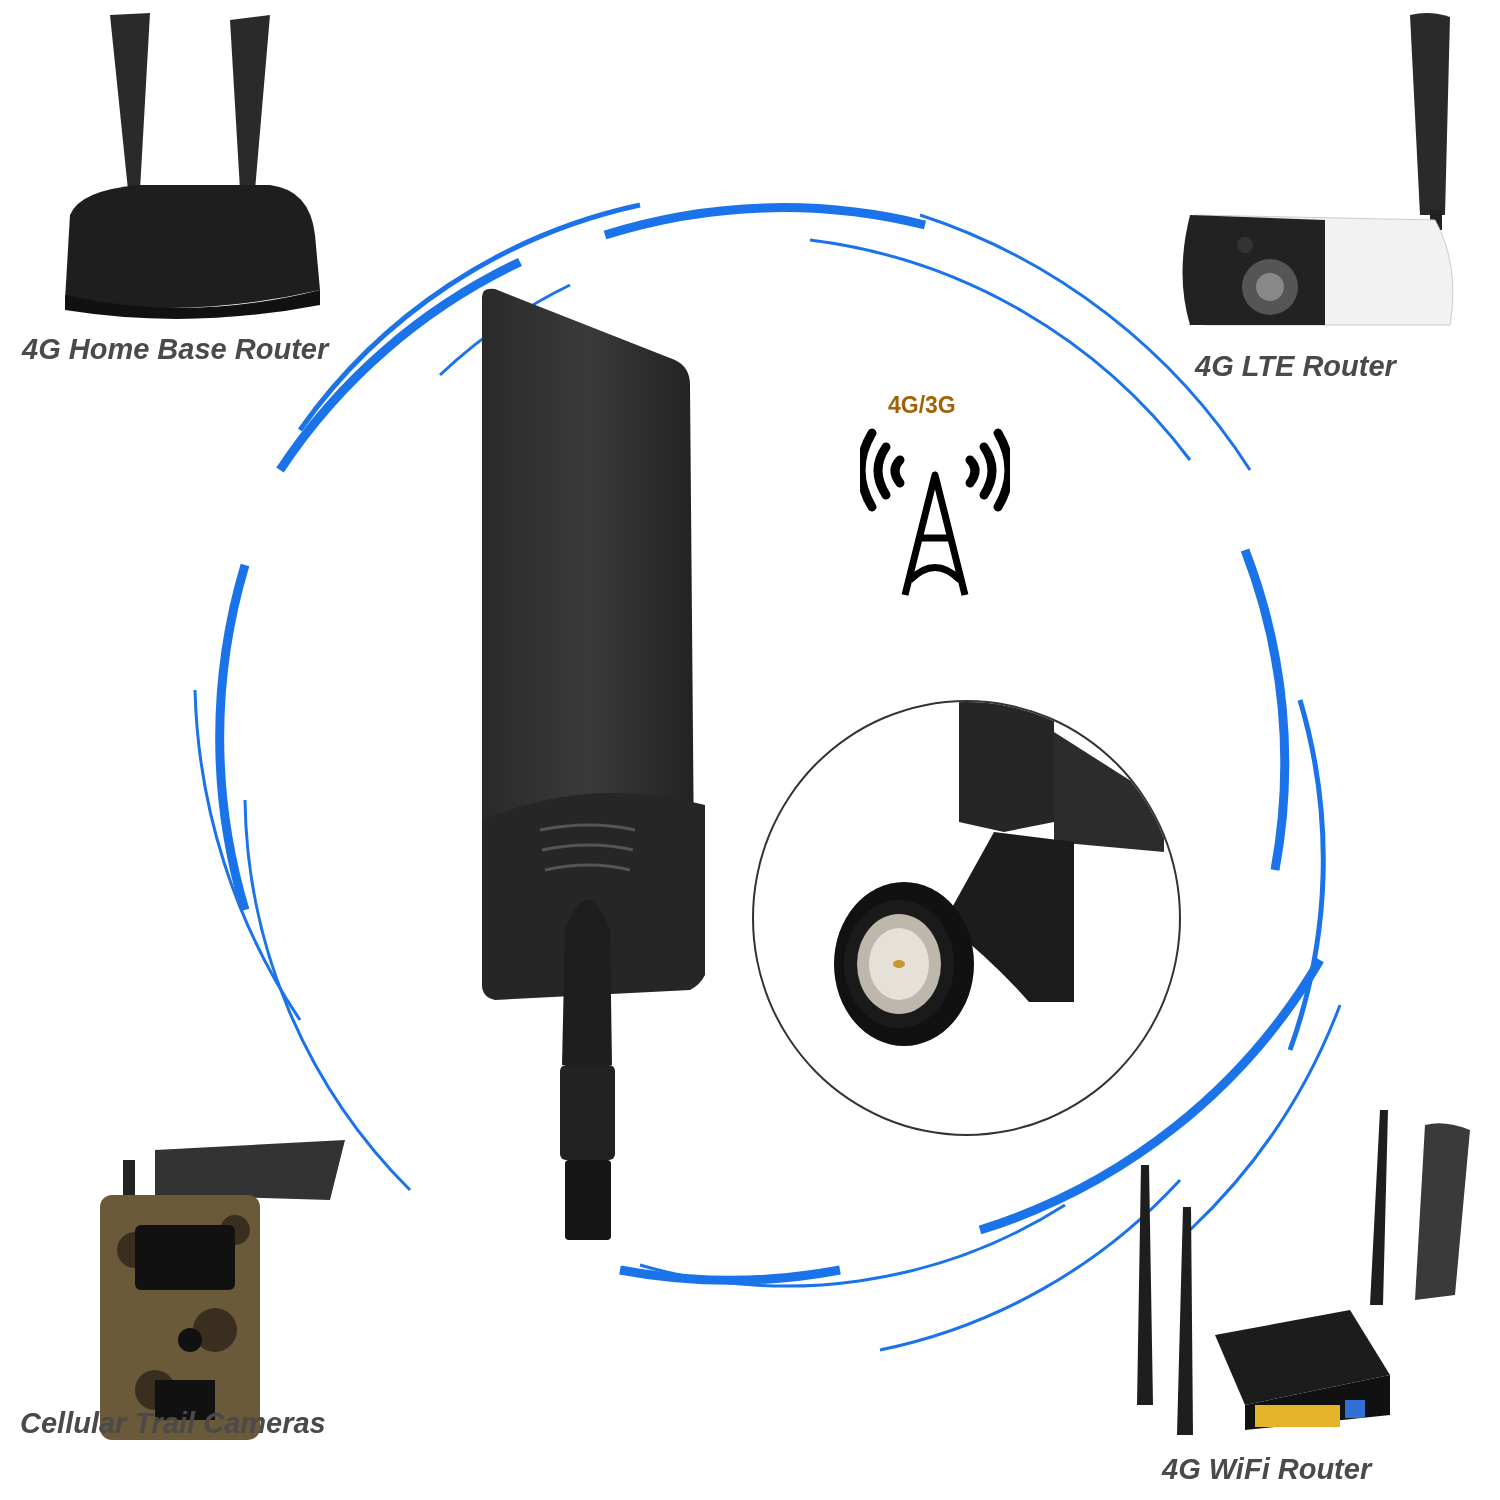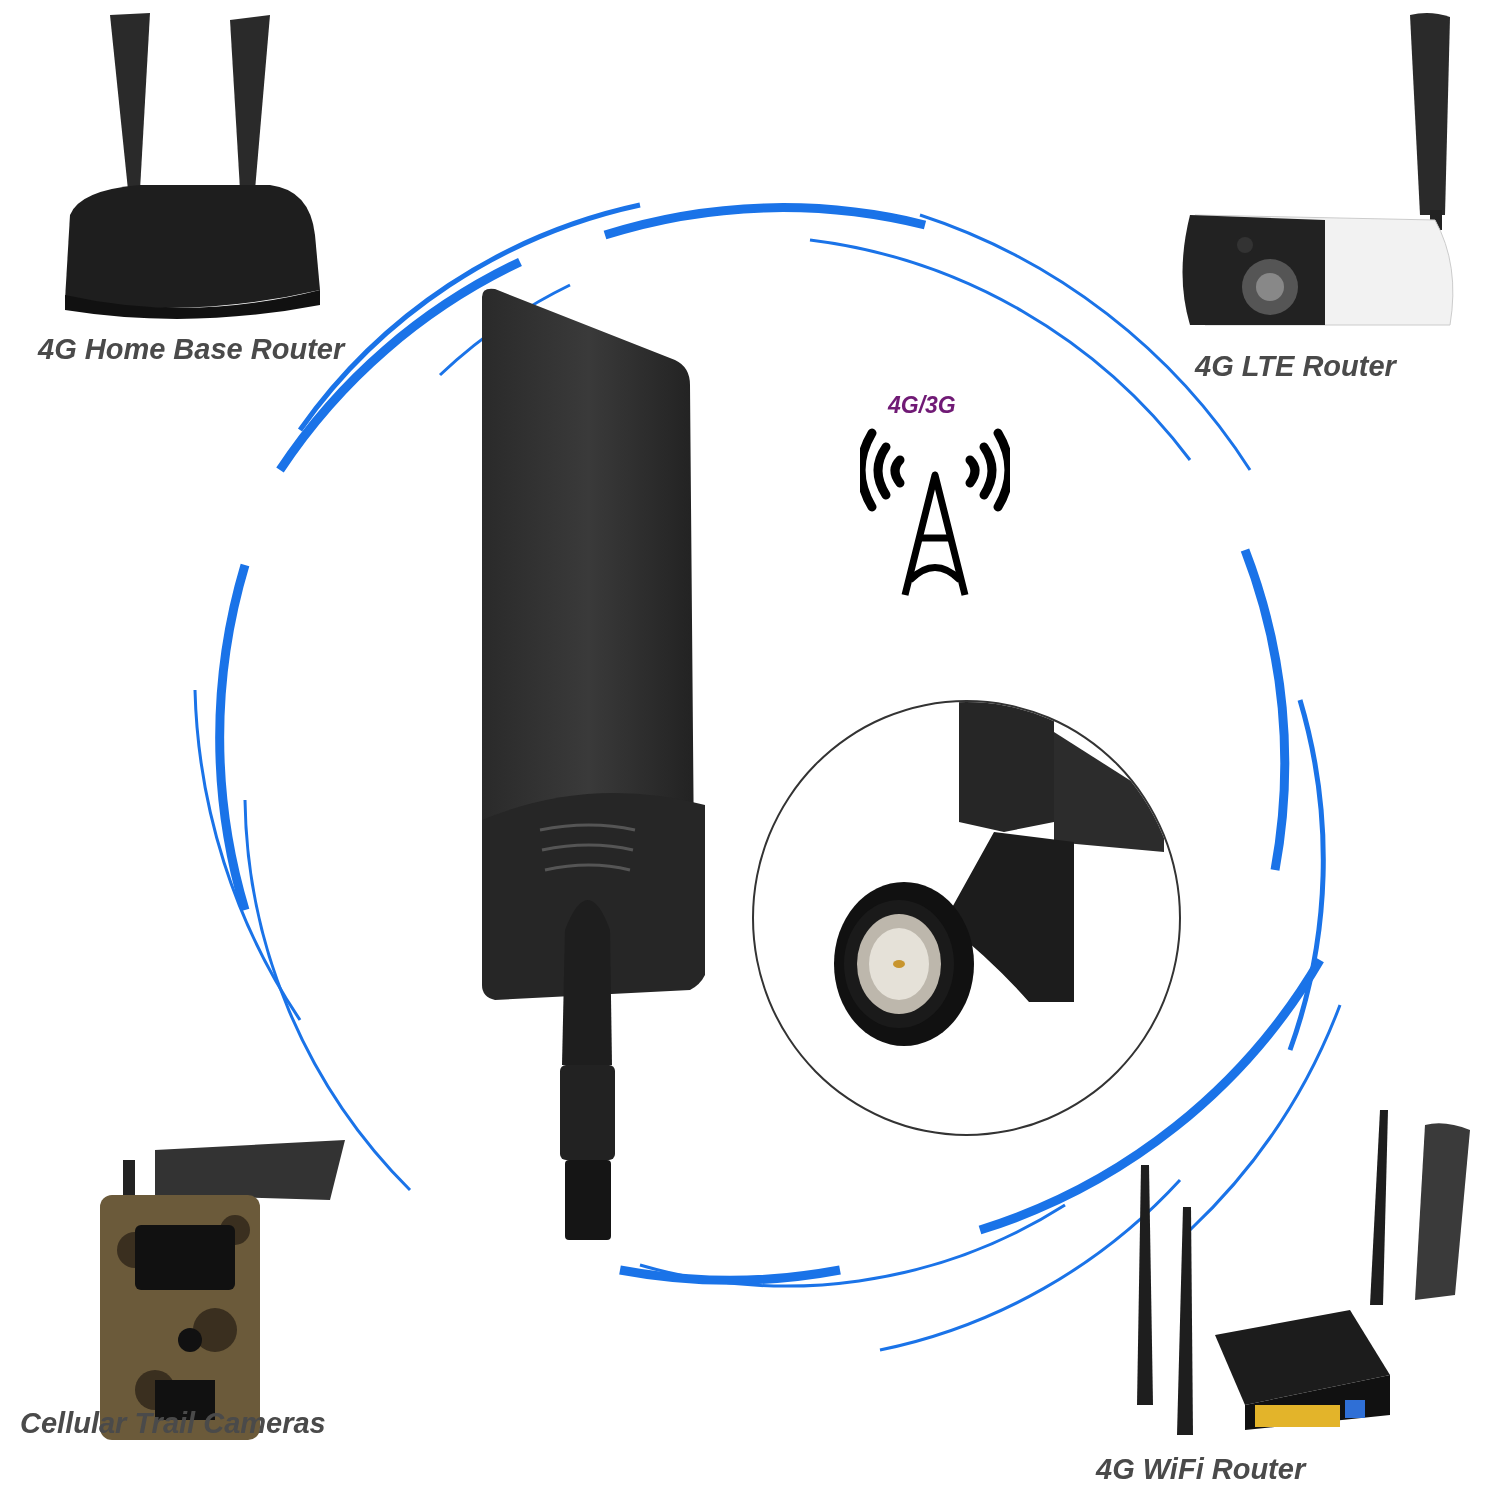--- a/index.html
+++ b/index.html
@@ -1,19 +1,19 @@
 <!DOCTYPE html>
 <html><head>
 <meta charset="utf-8">
 <style>
   html, body { margin:0; padding:0; background:#fff; }
   body { width:1500px; height:1500px; position:relative; overflow:hidden; font-family:"Liberation Sans", sans-serif; }
   .abs { position:absolute; }
   .caption { position:absolute; font-weight:bold; font-style:italic; color:#4a4a4a; font-size:29px; white-space:nowrap; }
-  .badge-text { position:absolute; font-weight:bold; font-style:italic; color:#701a75; font-size:23px; }
+  .badge-text { position:absolute; font-weight:bold; color:#a16207; font-size:23px; }
   svg { display:block; }
 </style>
 </head>
 <body>
 
 <svg class="abs" style="left:0;top:0" width="1500" height="1500" viewBox="0 0 1500 1500">
   <g fill="none" stroke="#1a73e8" stroke-linecap="butt">
 
     <path d="M 300 430 A 560 560 0 0 1 640 205" stroke-width="5"></path>
     <path d="M 810 240 A 560 560 0 0 1 1190 460" stroke-width="3"></path>
@@ -37,21 +37,21 @@
 </svg>
 
 <div class="abs" style="left:40px;top:5px;width:300px;height:320px;">
   <svg width="300" height="320" viewBox="0 0 300 320">
     <path d="M70 10 L110 8 L100 185 L88 185 Z" fill="#2a2a2a"></path>
     <path d="M190 15 L230 10 L215 185 L200 185 Z" fill="#2a2a2a"></path>
     <path d="M30 210 Q40 185 100 180 L230 180 Q270 185 275 230 L280 285 Q150 315 25 295 Z" fill="#1e1e1e"></path>
     <path d="M25 290 Q150 318 280 285 L280 300 Q150 325 25 305 Z" fill="#111"></path>
   </svg>
 </div>
-<div class="caption" style="left:22px;top:333px;margin-left:16px;">4G Home Base Router</div>
+<div class="caption" style="left:22px;top:333px;">4G Home Base Router</div>
 
 <div class="abs" style="left:1175px;top:5px;width:300px;height:330px;">
   <svg width="300" height="330" viewBox="0 0 300 330">
     <path d="M235 10 Q255 5 275 12 L270 210 L245 210 Z" fill="#2a2a2a"></path>
     <rect x="255" y="205" width="12" height="20" fill="#222"></rect>
     <path d="M20 210 L260 215 Q285 260 275 320 L30 320 Q5 270 20 210 Z" fill="#f2f2f2" stroke="#ccc"></path>
     <path d="M15 210 L150 215 L150 320 L15 320 Q0 270 15 210 Z" fill="#222"></path>
     <circle cx="95" cy="282" r="28" fill="#555"></circle>
     <circle cx="95" cy="282" r="14" fill="#888"></circle>
     <circle cx="70" cy="240" r="8" fill="#333"></circle>
@@ -132,13 +132,13 @@
     <path d="M16 60 L24 60 L28 300 L12 300 Z" fill="#1e1e1e"></path>
     <path d="M58 102 L66 102 L68 330 L52 330 Z" fill="#1e1e1e"></path>
     <path d="M255 5 L263 5 L258 200 L245 200 Z" fill="#1e1e1e"></path>
     <path d="M300 20 Q320 15 345 25 L330 190 L290 195 Z" fill="#3a3a3a"></path>
     <path d="M90 230 L225 205 L265 270 L120 300 Z" fill="#1c1c1c"></path>
     <path d="M120 300 L265 270 L265 310 L120 325 Z" fill="#111"></path>
     <rect x="130" y="300" width="85" height="22" fill="#e3b42a"></rect>
     <rect x="220" y="295" width="20" height="18" fill="#2f6fd6"></rect>
   </svg>
 </div>
-<div class="caption" style="left:1096px;top:1453px;">4G WiFi Router</div>
+<div class="caption" style="left:1162px;top:1453px;">4G WiFi Router</div>
 
 </body></html>

